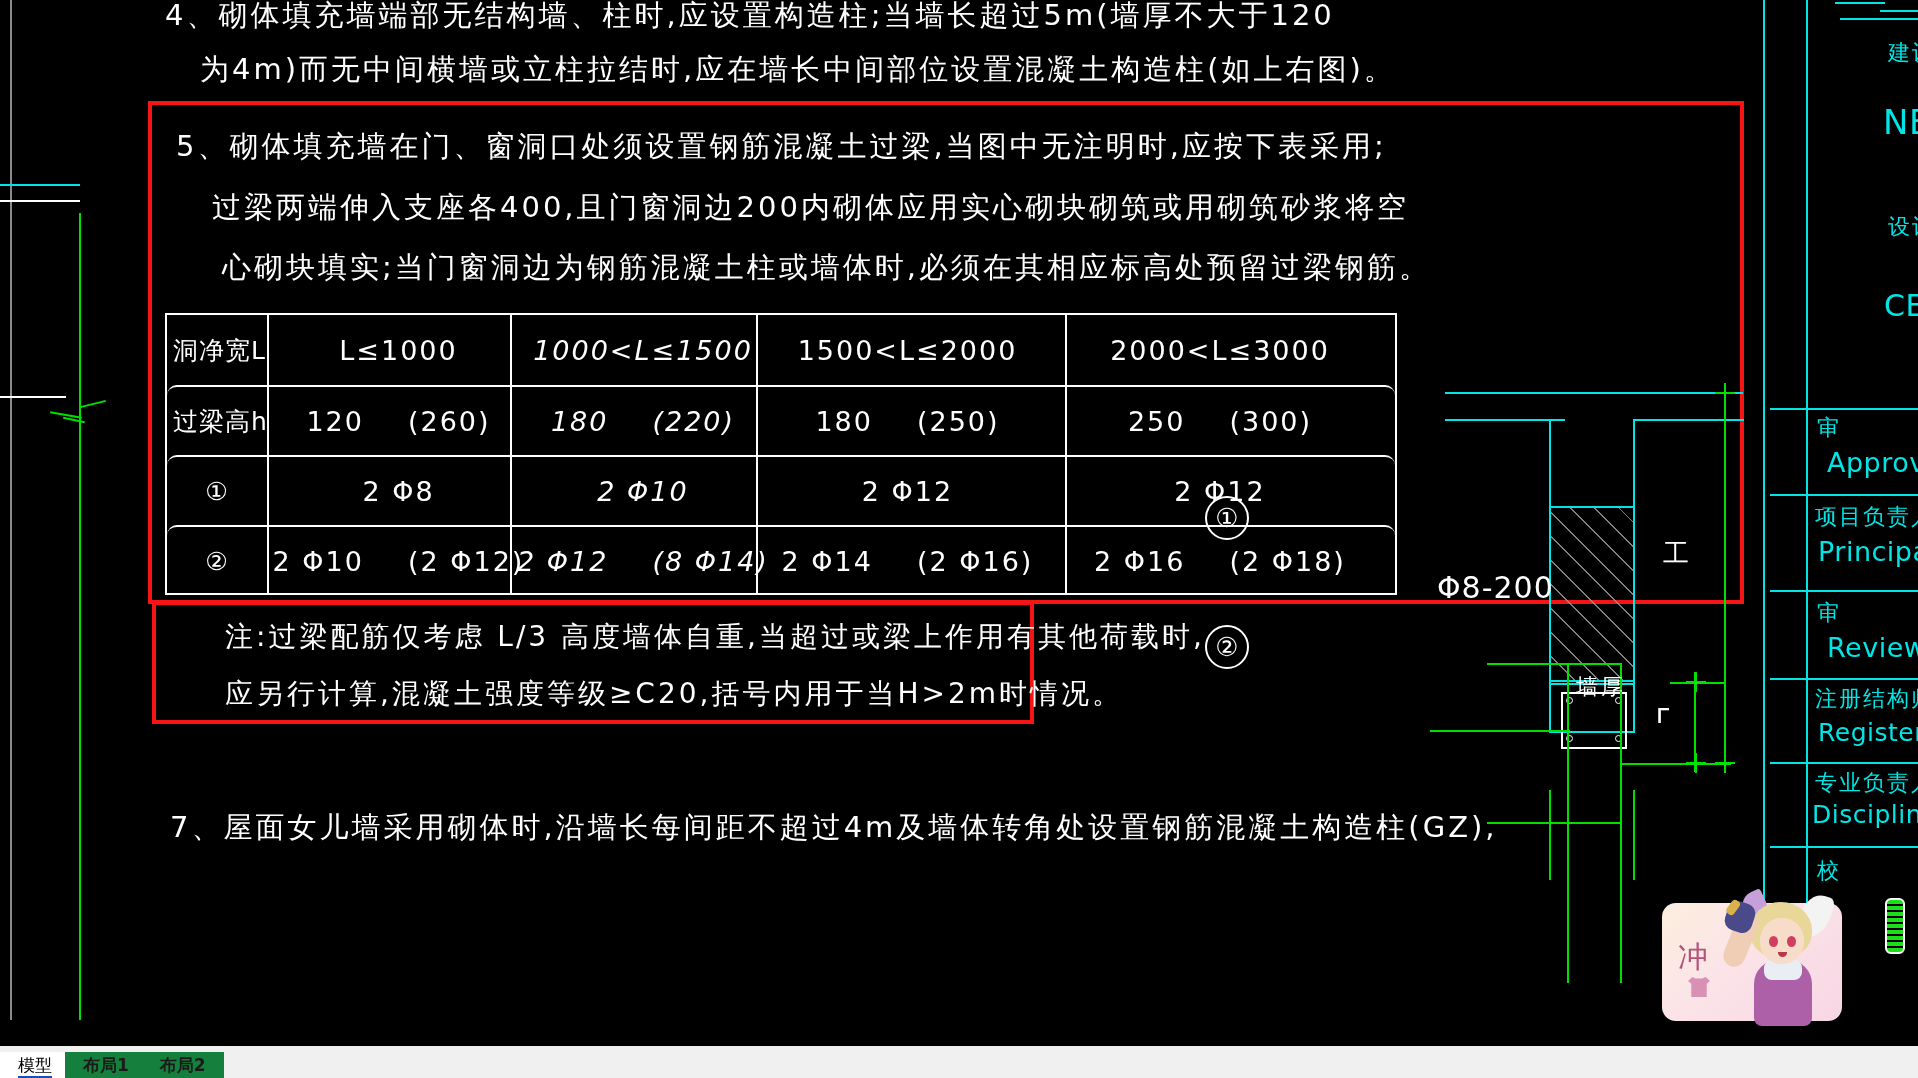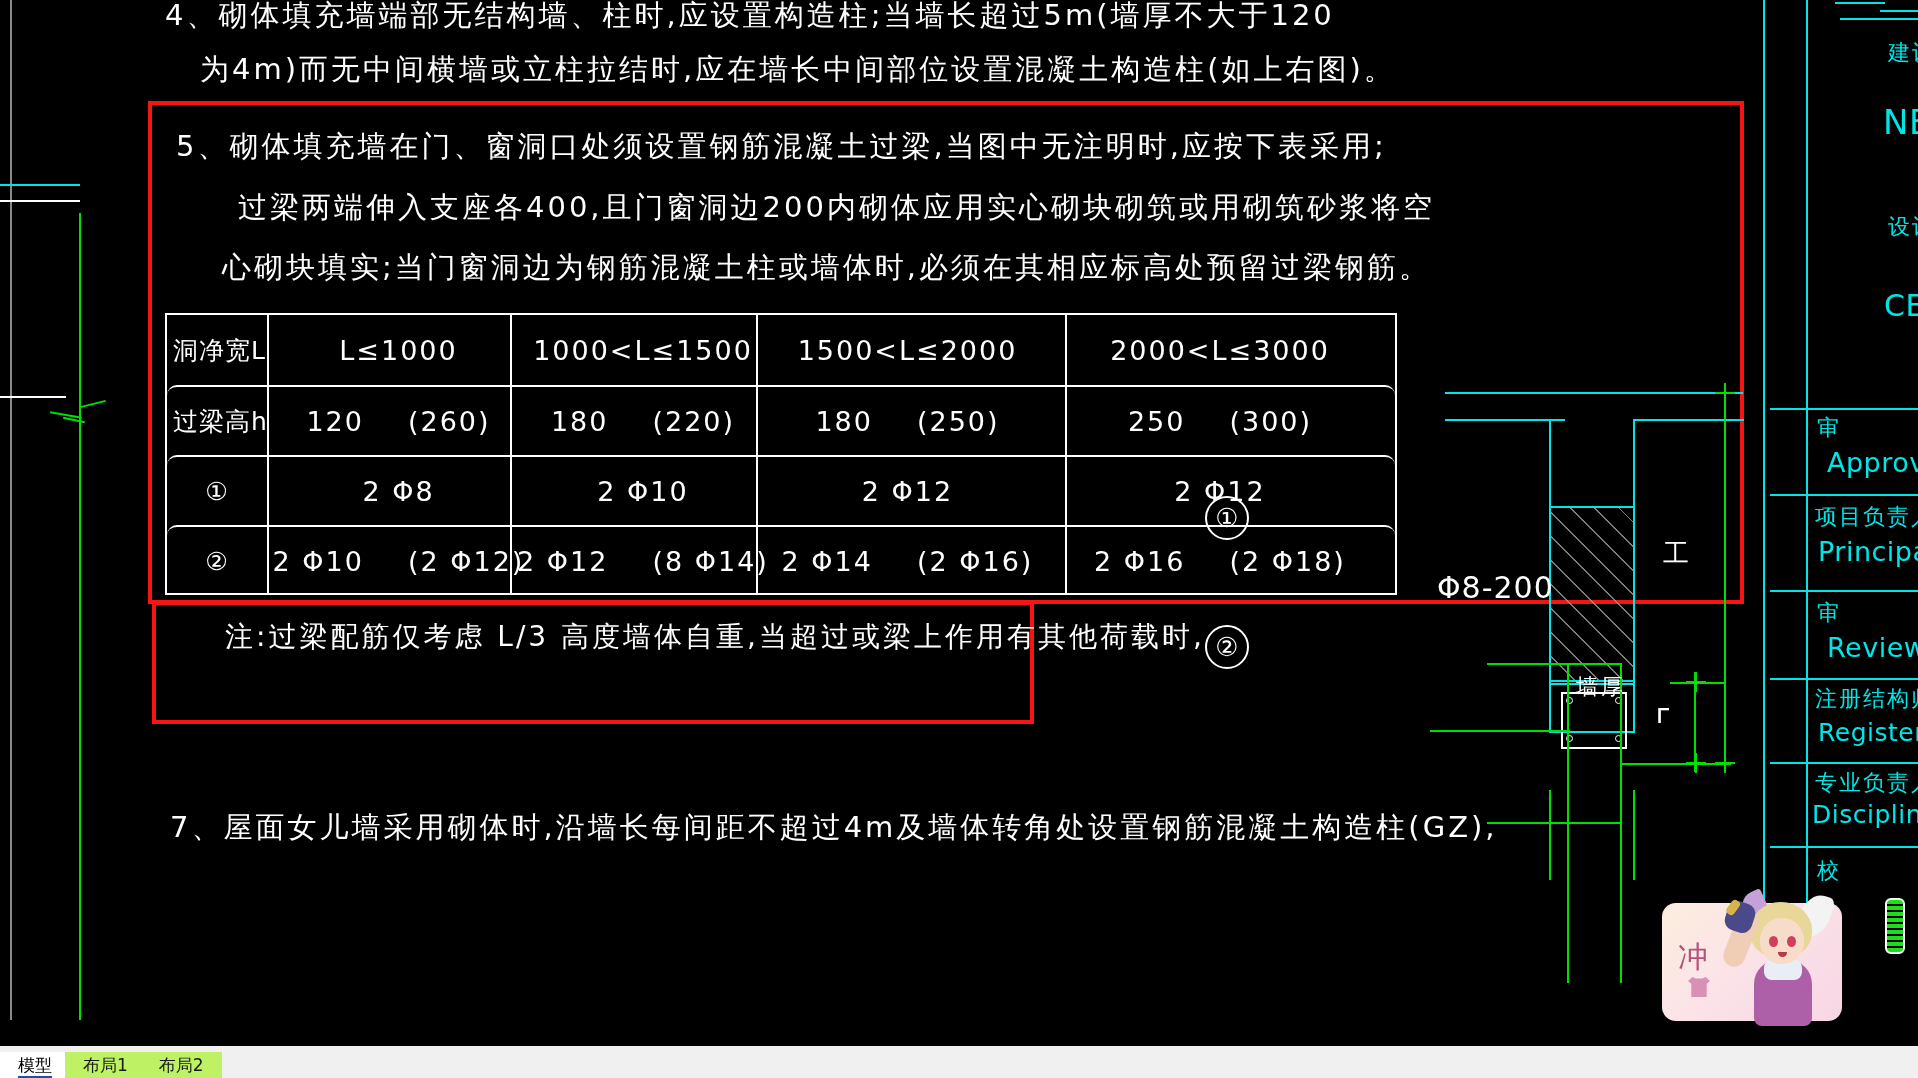--- a/index.html
+++ b/index.html
@@ -25,21 +25,21 @@
 
   
   .tbl{position:absolute;border:2px solid #fff;box-sizing:border-box;}
   .tbl .row{display:flex;box-sizing:border-box;border-radius:10px;}
   .tbl .row + .row{border-top:2px solid #fff;}
   .tbl .cell{box-sizing:border-box;display:flex;align-items:center;justify-content:center;
              color:#fff;font-size:27px;letter-spacing:2px;white-space:nowrap;padding-left:18px;}
   .tbl .cell + .cell{border-left:2px solid #fff;}
   .tbl .c0{width:100px;justify-content:flex-start;padding-left:6px;font-size:25px;letter-spacing:1px;}
   .tbl .c1{width:243px;}
-  .tbl .c2{width:246px;}
+  .tbl .c2{width:246px;font-style:italic;}
   .tbl .c3{width:283px;}
   .tbl .c4{width:290px;margin-left:26px;}
   .tbl .pair{display:flex;gap:44px;}
   .circnum{font-size:30px;}
 
   
   .ln{position:absolute;background:#00e5e5;}
   .ln.g{background:#00e000;}
   .ln.w{background:#fff;}
   .ln.gr{background:#8a8a8a;}
@@ -61,21 +61,21 @@
   .tben{position:absolute;color:#00e5e5;font-size:21px;letter-spacing:0.5px;white-space:nowrap;}
   .vline{position:absolute;width:1.5px;background:#00e5e5;}
 
   
   #tabbar{position:absolute;left:0;bottom:0;width:1918px;height:32px;background:#f0f0f0;
           display:flex;align-items:flex-end;}
   #tabbar .tab{height:26px;line-height:26px;padding:0 18px 0 18px;font-size:17px;color:#1a1a1a;
      position:relative;margin-right:-6px;}
   #tabbar .tab.active{background:#fff;color:#000;border-radius:0;}
   #tabbar .tab.active .lbl{border-bottom:2px solid #1552b8;padding-bottom:1px;}
-  #tabbar .tab.inactive{background:#bef264;}
+  #tabbar .tab.inactive{background:#15803d;font-weight:bold;}
   #tabbar .sep{width:1px;height:20px;background:#b5b5b5;align-self:center;}
 
   
   #avatar{position:absolute;left:1662px;top:903px;width:180px;height:118px;border-radius:14px;
      background:linear-gradient(135deg,#fdeede 0%,#fbe3e8 45%,#f7d6e4 100%);overflow:hidden;}
   #avatar .stamp{position:absolute;left:16px;top:34px;color:#b3527c;font-size:30px;
      font-family:"DejaVu Serif","Liberation Serif",serif;}
   #avatar .shirt{position:absolute;left:26px;top:74px;width:22px;height:20px;background:#d890b4;
      clip-path:polygon(20% 0,35% 8%,65% 8%,80% 0,100% 20%,85% 34%,85% 100%,15% 100%,15% 34%,0 20%);}
   .chargroup{position:absolute;left:1720px;top:888px;width:128px;height:140px;}
@@ -106,21 +106,21 @@
   <div class="ln g" style="left:80px;top:403px;width:26px;height:1.5px;transform:rotate(-14deg);"></div>
   <div class="ln g" style="left:50px;top:414px;width:32px;height:1.5px;transform:rotate(10deg);"></div>
   <div class="ln g" style="left:63px;top:419px;width:22px;height:1.5px;transform:rotate(12deg);"></div>
 
   <div class="noteline" style="left:165px;top:-4px;font-size:29px;">4、砌体填充墙端部无结构墙、柱时,应设置构造柱;当墙长超过5m(墙厚不大于120</div>
   <div class="noteline" style="left:200px;top:50px;font-size:29px;">为4m)而无中间横墙或立柱拉结时,应在墙长中间部位设置混凝土构造柱(如上右图)。</div>
 
   <div class="redbox" style="left:148px;top:101px;width:1596px;height:503px;"></div>
 
   <div class="noteline" style="left:176px;top:127px;font-size:29px;">5、砌体填充墙在门、窗洞口处须设置钢筋混凝土过梁,当图中无注明时,应按下表采用;</div>
-  <div class="noteline" style="left:238px;top:188px;font-size:29px;">过梁两端伸入支座各400,且门窗洞边200内砌体应用实心砌块砌筑或用砌筑砂浆将空</div>
+  <div class="noteline" style="left:212px;top:188px;font-size:29px;">过梁两端伸入支座各400,且门窗洞边200内砌体应用实心砌块砌筑或用砌筑砂浆将空</div>
   <div class="noteline" style="left:222px;top:248px;font-size:29px;">心砌块填实;当门窗洞边为钢筋混凝土柱或墙体时,必须在其相应标高处预留过梁钢筋。</div>
 
   <div class="tbl" id="lintel-table" style="left:165px;top:313px;width:1232px;height:282px;">
       <div class="row" style="height: 70px;">
         <div class="cell c0">洞净宽L</div>
         <div class="cell c1">L≤1000</div>
         <div class="cell c2">1000&lt;L≤1500</div>
         <div class="cell c3">1500&lt;L≤2000</div>
         <div class="cell c4">2000&lt;L≤3000</div>
       </div>
@@ -182,20 +182,21 @@
           <div class="pair">
             <span>2 Φ16</span>
             <span>(2 Φ18)</span>
           </div>
         </div>
       </div>
     </div>
 
   <div class="redbox" style="left:152px;top:601px;width:882px;height:123px;"></div>
   <div class="noteline" style="left:225px;top:618px;font-size:28px;">注:过梁配筋仅考虑 L/3 高度墙体自重,当超过或梁上作用有其他荷载时,</div>
+  <div class="noteline" style="left:225px;top:675px;font-size:28px;">应另行计算,混凝土强度等级≥C20,括号内用于当H&gt;2m时情况。</div>
 
   <div class="noteline" style="left:170px;top:808px;font-size:29px;">7、屋面女儿墙采用砌体时,沿墙长每间距不超过4m及墙体转角处设置钢筋混凝土构造柱(GZ),</div>
 
   <div class="ln" style="left:1445px;top:392px;width:298px;height:1.5px;"></div>
   <div class="ln" style="left:1445px;top:419px;width:120px;height:1.5px;"></div>
   <div class="ln" style="left:1634px;top:419px;width:110px;height:1.5px;"></div>
   <div class="ln" style="left:1549px;top:419px;width:1.5px;height:313px;"></div>
   <div class="ln" style="left:1633px;top:419px;width:1.5px;height:313px;"></div>
   <div class="hatchbox" style="left:1549px;top:506px;width:86px;height:176px;"></div>
   <div class="ln" style="left:1549px;top:683px;width:86px;height:1.5px;"></div>

